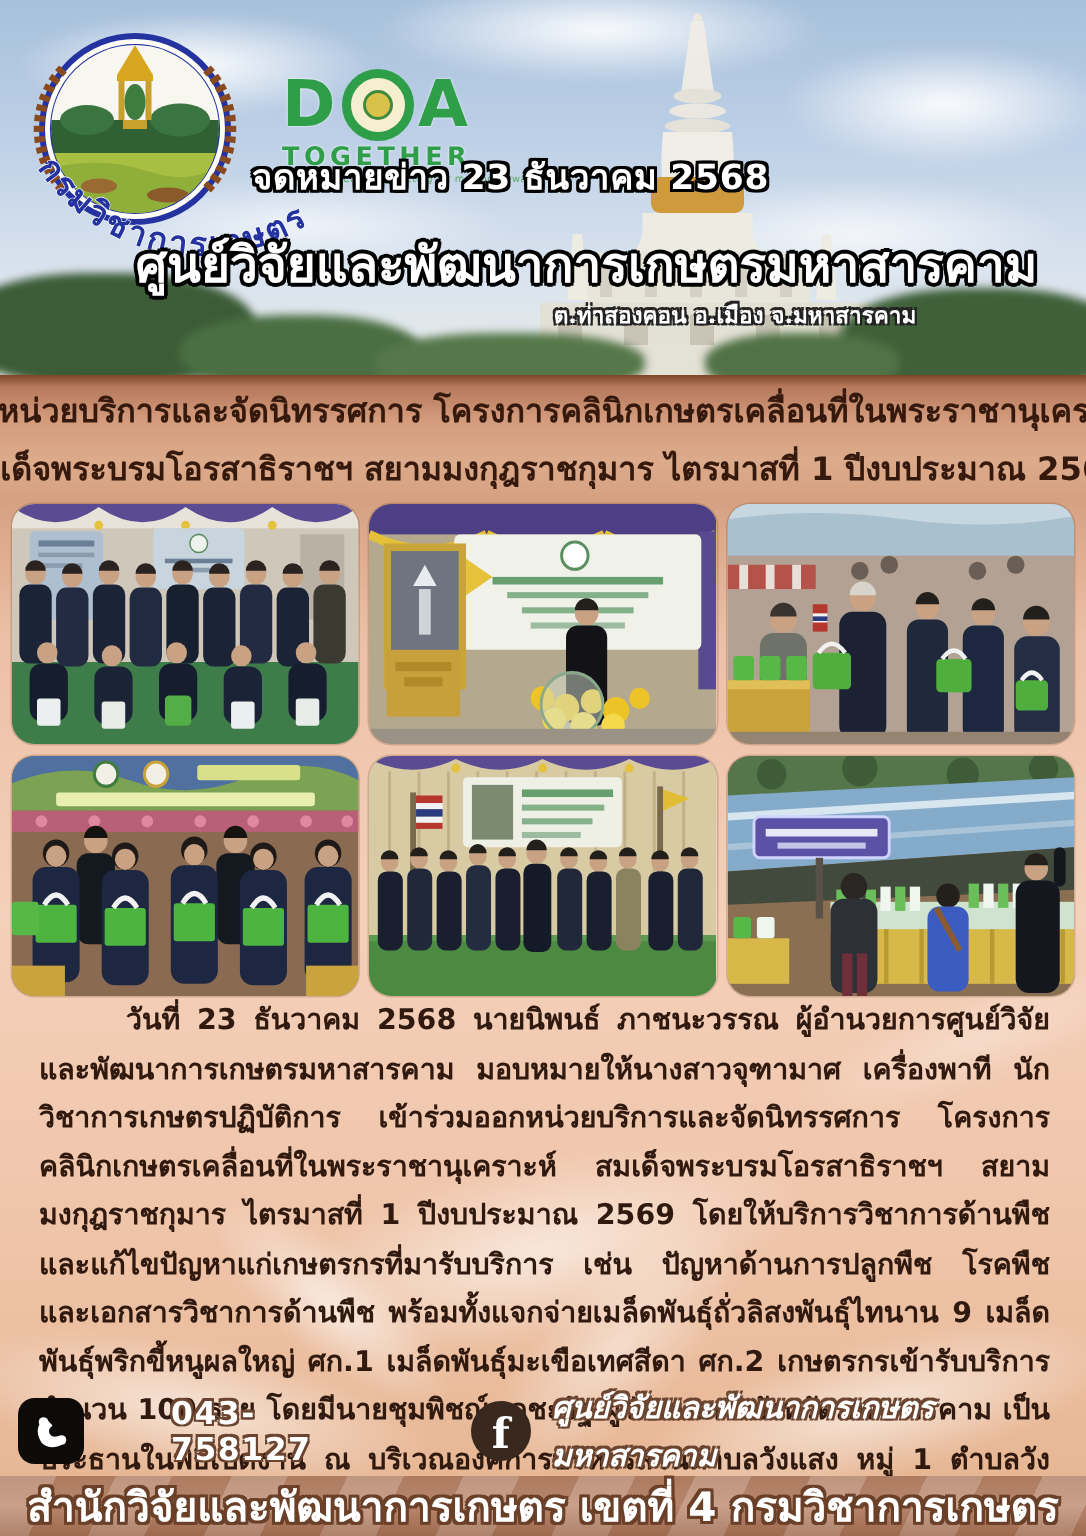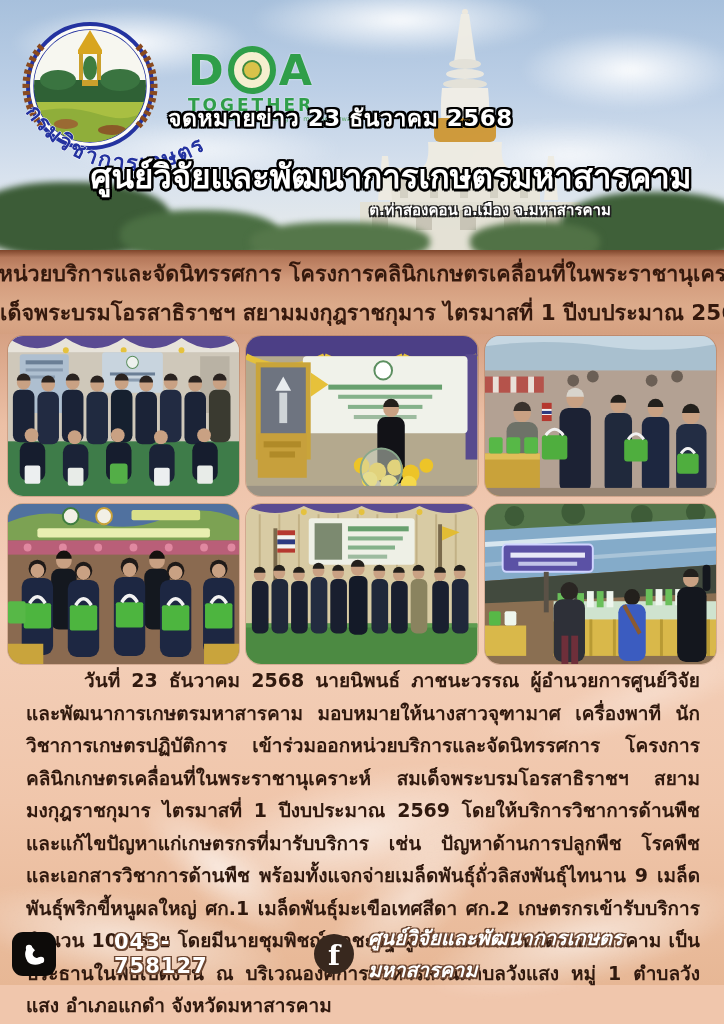--- a/index.html
+++ b/index.html
@@ -632,14 +632,17 @@
         <circle cx="20" cy="19" r="3.2" fill="#ffffff"></circle>
       </svg>
     </div>
     <span class="phone-number">043-758127</span>
     <div class="fb-badge">
       <span class="fb-f">f</span>
     </div>
     <span class="fb-name">ศูนย์วิจัยและพัฒนาการเกษตรมหาสารคาม</span>
   </div>
 
+  <div class="bottom-bar">
+    <span>สำนักวิจัยและพัฒนาการเกษตร เขตที่ 4  กรมวิชาการเกษตร</span>
+  </div>
 
 </div>
 
 </body></html>

